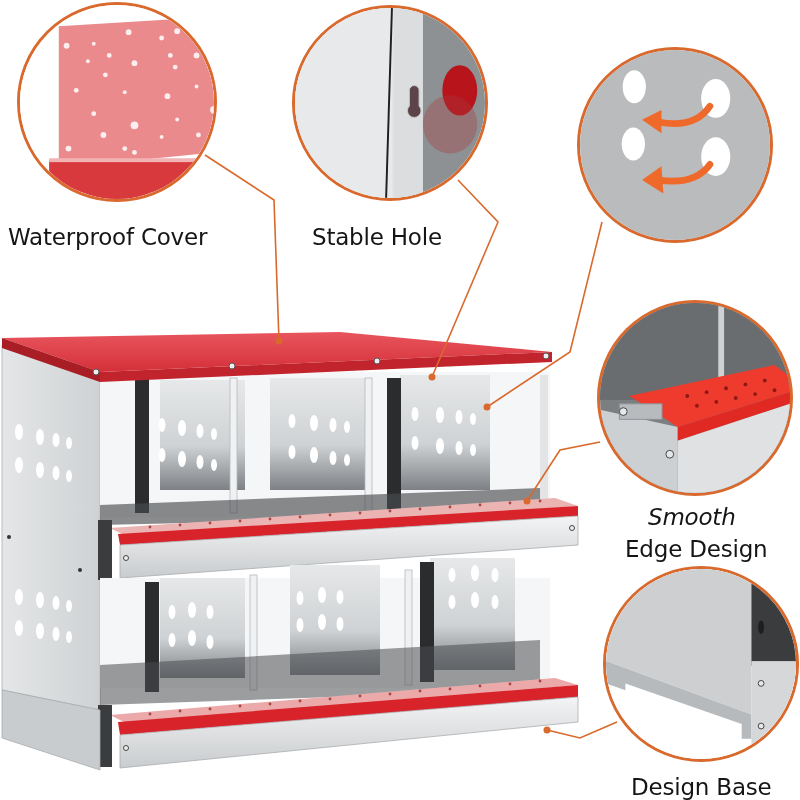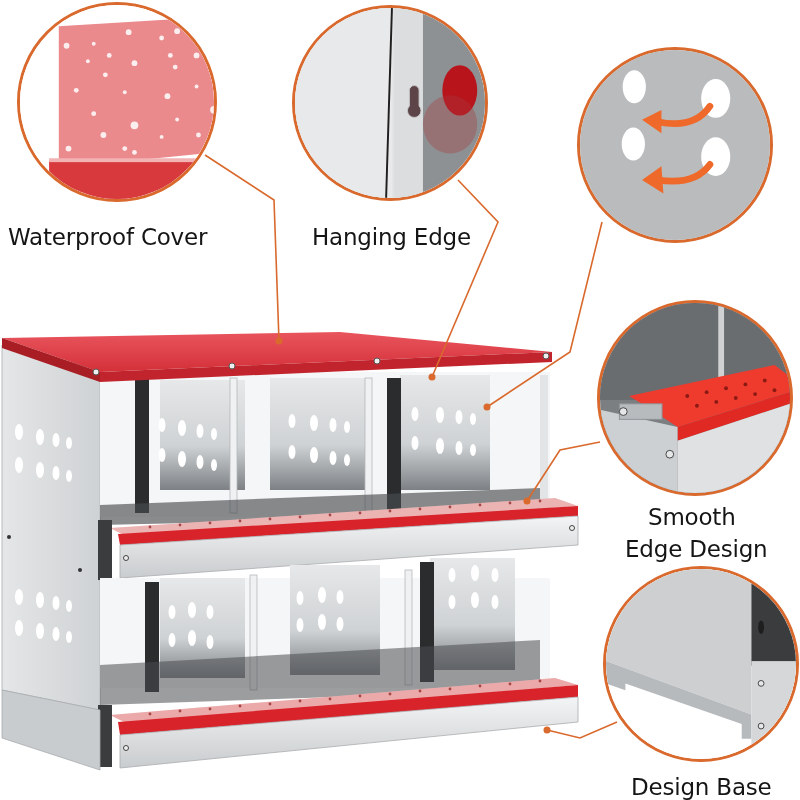--- a/index.html
+++ b/index.html
@@ -286,21 +286,21 @@
       <rect width="196" height="196" fill="#e3e4e5"></rect>
       <rect x="0" y="0" width="100" height="196" fill="#e8e9ea"></rect>
       <line x1="100" y1="0" x2="94" y2="196" stroke="#1f1f1f" stroke-width="2"></line>
       <rect x="102" y="0" width="30" height="196" fill="#dcdddf"></rect>
       <rect x="132" y="0" width="64" height="196" fill="#8e9193"></rect>
       <ellipse cx="170" cy="85" rx="18" ry="26" fill="#b8141c"></ellipse>
       <ellipse cx="160" cy="120" rx="28" ry="30" fill="#a7393b" opacity="0.35"></ellipse>
       <path d="M118,85 a5,5 0 0 1 10,0 v16 a7,7 0 1 1 -10,0 z" fill="#5c4448" stroke="#c8c9ca" stroke-width="1"></path>
     </svg>
   </div>
-  <div class="label" style="left:312px;top:224px;">Hanging Edge</div>
+  <div class="label" style="left:312px;top:224px;">Stable Hole</div>
 
   <div class="callout-circle" style="left:577px;top:47px;width:196px;height:196px;">
     <svg viewBox="0 0 196 196">
       <rect width="196" height="196" fill="#b9bbbd"></rect>
       <ellipse cx="56" cy="38" rx="12" ry="17" fill="#ffffff"></ellipse>
       <ellipse cx="140" cy="50" rx="15" ry="20" fill="#ffffff"></ellipse>
       <ellipse cx="55" cy="97" rx="12" ry="17" fill="#ffffff"></ellipse>
       <ellipse cx="140" cy="110" rx="15" ry="20" fill="#ffffff"></ellipse>
       <path d="M134,58 Q118,82 80,74" fill="none" stroke="#ef6a2a" stroke-width="7" stroke-linecap="round"></path>
       <polygon points="64,72 84,62 84,86" fill="#ef6a2a"></polygon>
@@ -328,21 +328,21 @@
           <circle cx="160" cy="94" r="2"></circle>
           <circle cx="180" cy="90" r="2"></circle>
       </g>
       <polygon points="0,110 80,128 80,196 0,196" fill="#cdd0d2"></polygon>
       <polygon points="80,142 196,104 196,196 80,196" fill="#dfe1e3"></polygon>
       <rect x="20" y="104" width="44" height="16" fill="#b8bbbe" stroke="#8f9296" stroke-width="1"></rect>
       <circle cx="24" cy="112" r="4" fill="#e6e7e8" stroke="#444" stroke-width="1"></circle>
       <circle cx="72" cy="156" r="4" fill="#e6e7e8" stroke="#444" stroke-width="1"></circle>
     </svg>
   </div>
-  <div class="label center" style="left:648px;top:504px;">Smooth</div>
+  <div class="label center" style="left:648px;top:504px;font-style:italic;">Smooth</div>
   <div class="label center" style="left:625px;top:536px;">Edge Design</div>
 
   <div class="callout-circle" style="left:603px;top:566px;width:196px;height:196px;">
     <svg viewBox="0 0 196 196">
       <rect width="196" height="196" fill="#ffffff"></rect>
       <polygon points="0,0 150,0 150,150 0,95" fill="#cdcfd1"></polygon>
       <polygon points="0,95 150,150 150,175 140,175 140,160 20,118 20,125 0,118" fill="#b7babd"></polygon>
       <rect x="150" y="0" width="46" height="100" fill="#3a3c3e"></rect>
       <rect x="150" y="95" width="46" height="101" fill="#d5d7d9"></rect>
       <ellipse cx="160" cy="60" rx="3" ry="7" fill="#1e1e1e"></ellipse>

